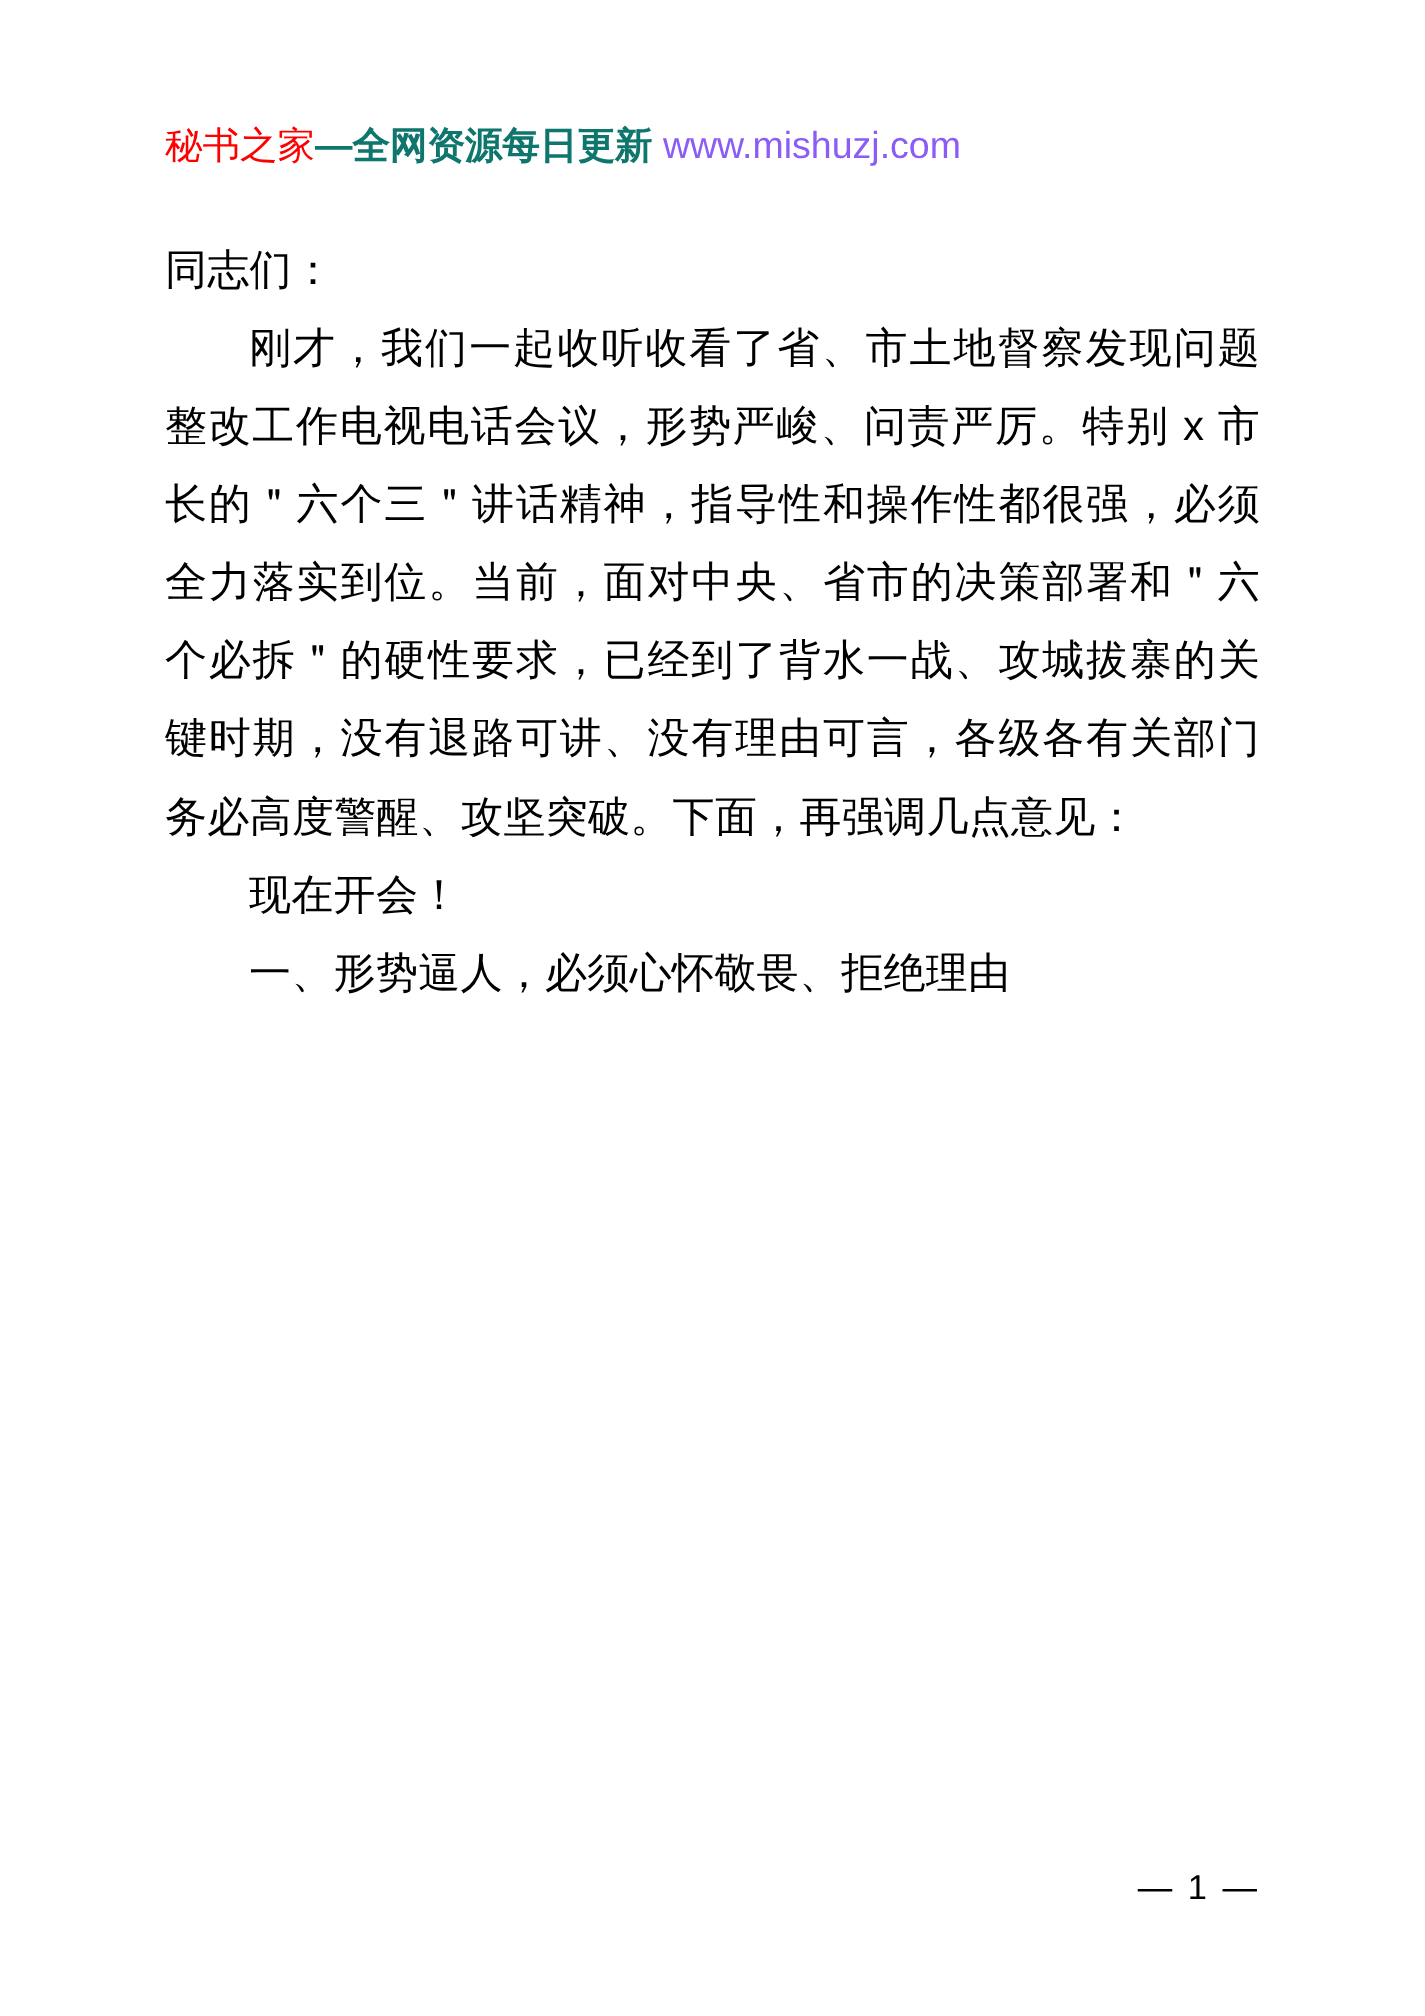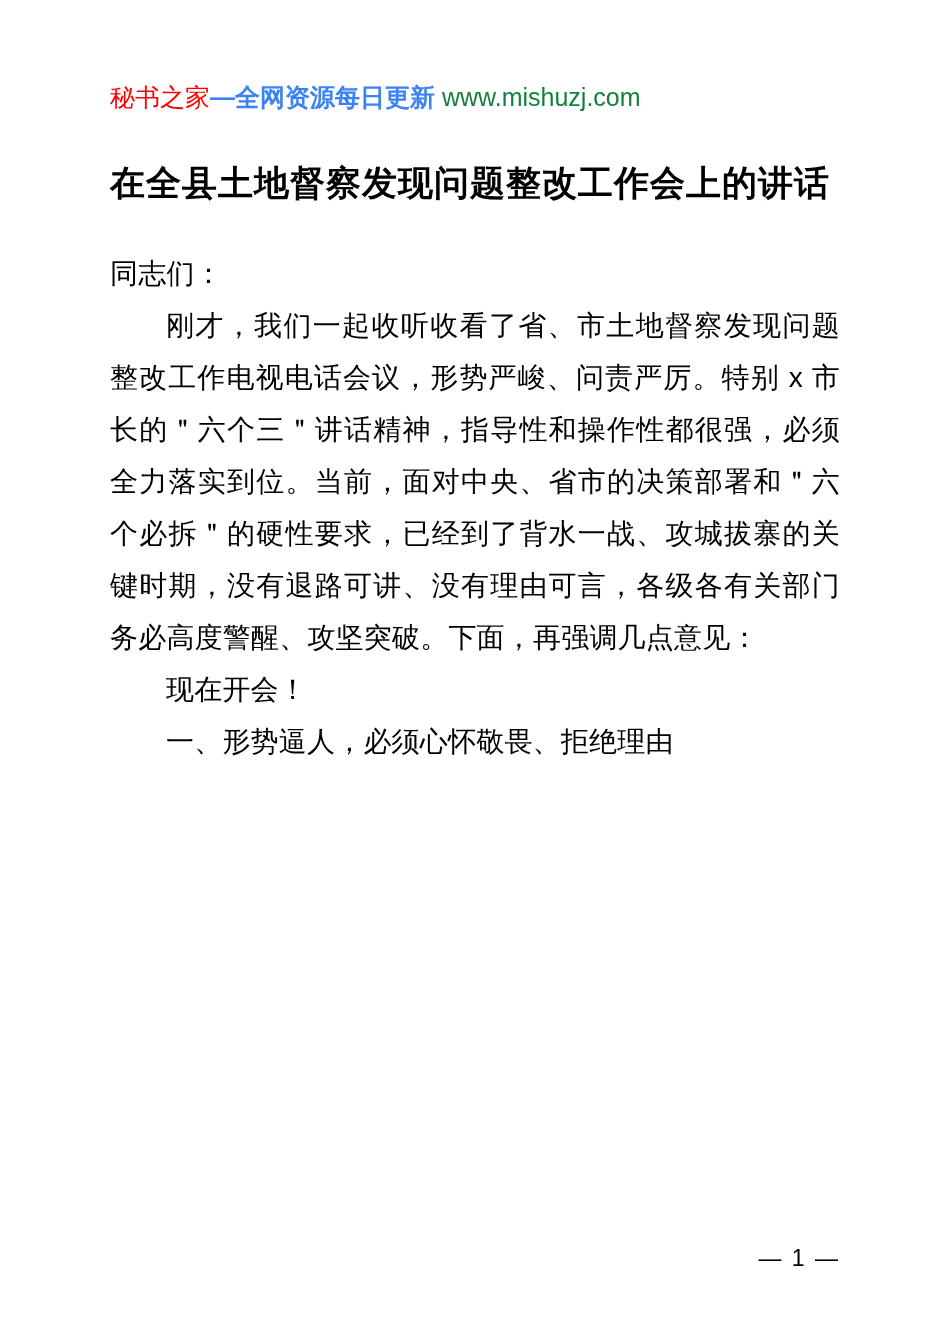--- a/index.html
+++ b/index.html
@@ -28,25 +28,25 @@
     font-size: 25px;
     line-height: 1.2;
     white-space: nowrap;
     letter-spacing: 0px;
   }
   .header .brand {
     color: #ff0000;
     font-weight: normal;
   }
   .header .tagline {
-    color: #3b82f6;
+    color: #0f766e;
     font-weight: bold;
   }
   .header .url {
-    color: #15803d;
+    color: #8b5cf6;
     font-weight: normal;
   }
   
   .doc-title {
     margin-top: 48px;
     font-size: 35px;
     font-weight: bold;
     letter-spacing: 1px;
     line-height: 1.3;
     text-align: left;
@@ -80,21 +80,20 @@
 </style>
 </head>
 <body>
 
 <div class="page">
 
   <div class="header">
     <span class="brand">秘书之家</span><span class="tagline">—全网资源每日更新 </span><span class="url">www.mishuzj.com</span>
   </div>
 
-  <h1 class="doc-title">在全县土地督察发现问题整改工作会上的讲话</h1>
 
   <div class="body-text">
     <p class="no-indent">同志们：</p>
     <p class="indent-2">刚才，我们一起收听收看了省、市土地督察发现问题整改工作电视电话会议，形势严峻、问责严厉。特别 x 市长的＂六个三＂讲话精神，指导性和操作性都很强，必须全力落实到位。当前，面对中央、省市的决策部署和＂六个必拆＂的硬性要求，已经到了背水一战、攻城拔寨的关键时期，没有退路可讲、没有理由可言，各级各有关部门务必高度警醒、攻坚突破。下面，再强调几点意见：</p>
     <p class="indent-2">现在开会！</p>
     <p class="indent-2">一、形势逼人，必须心怀敬畏、拒绝理由</p>
   </div>
 
   <div class="page-number">— 1 —</div>
 

